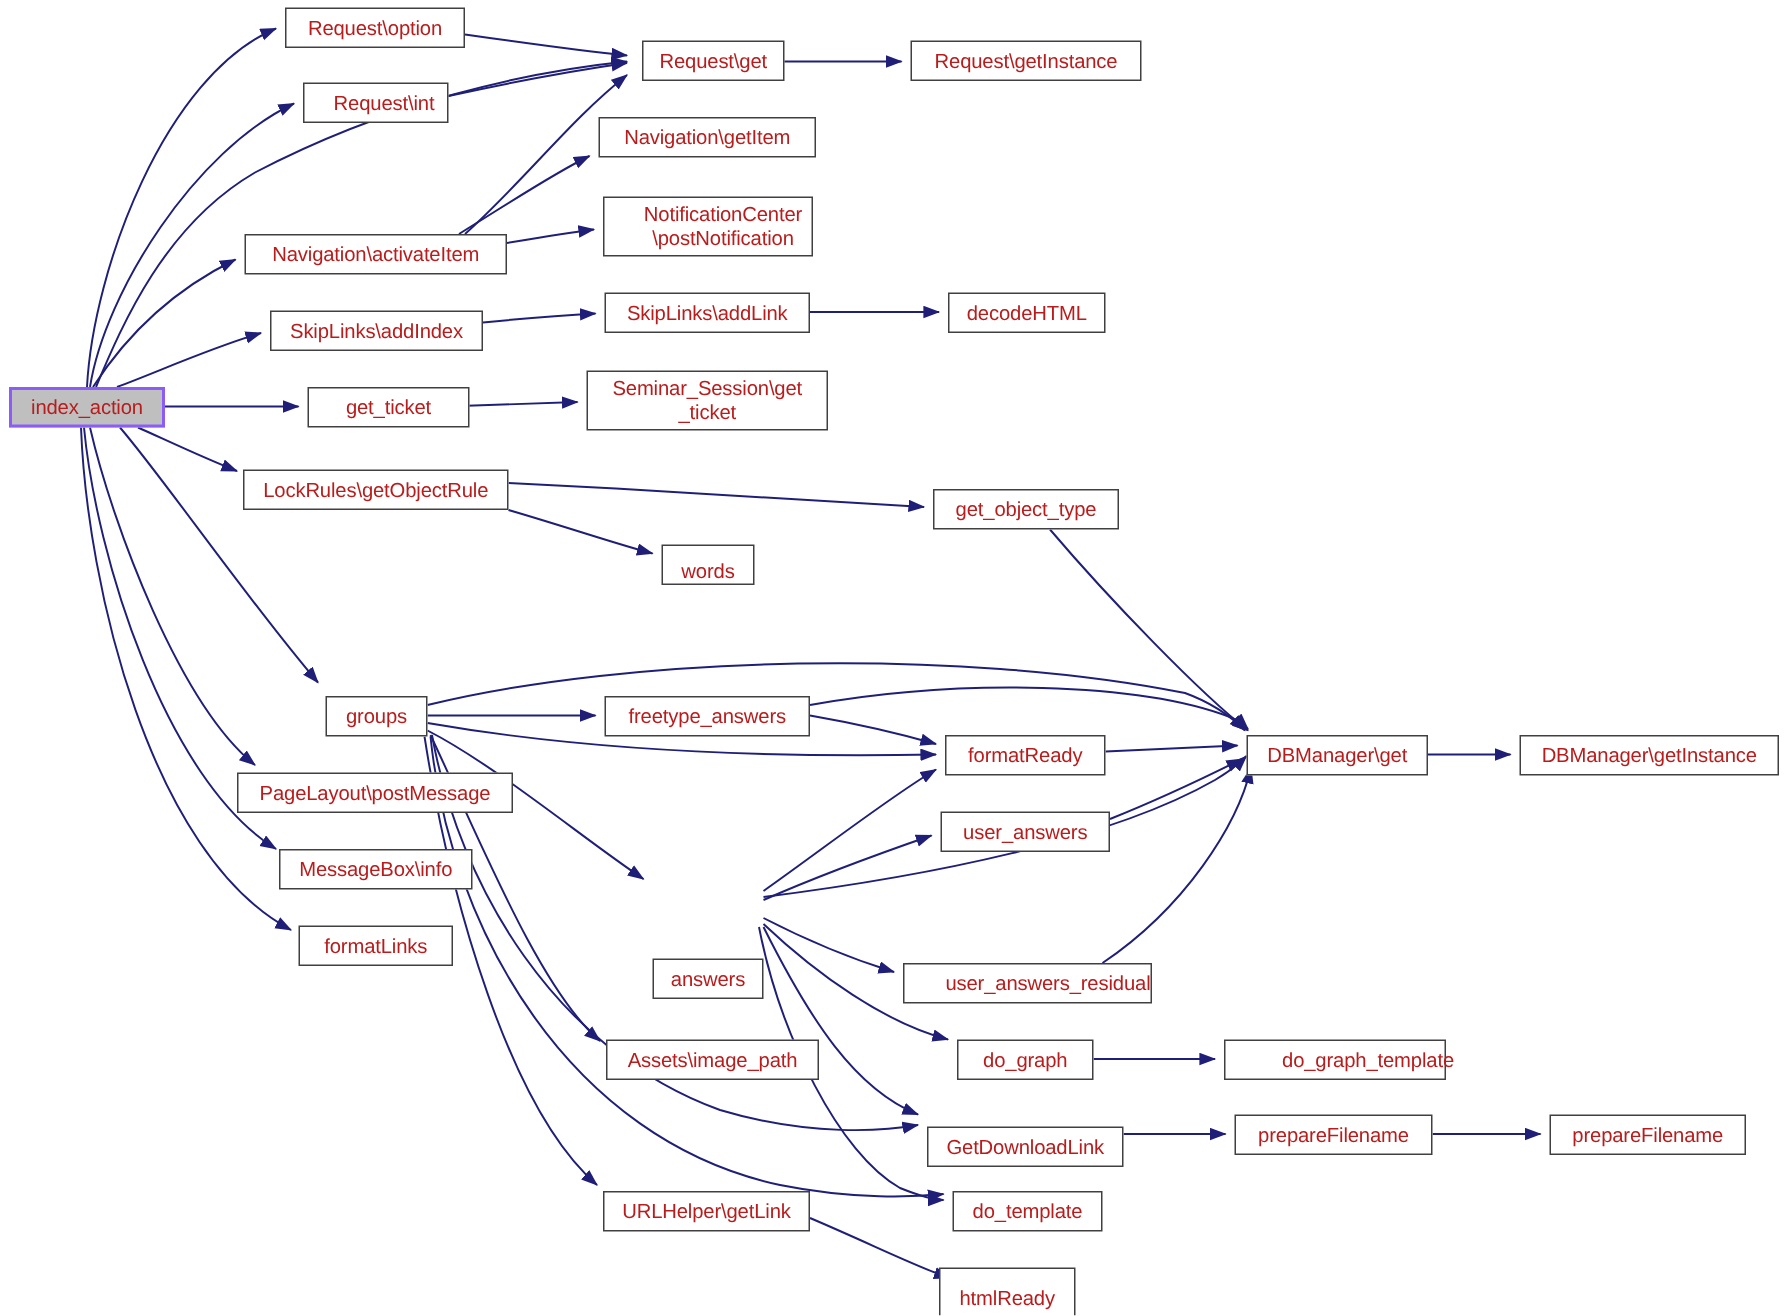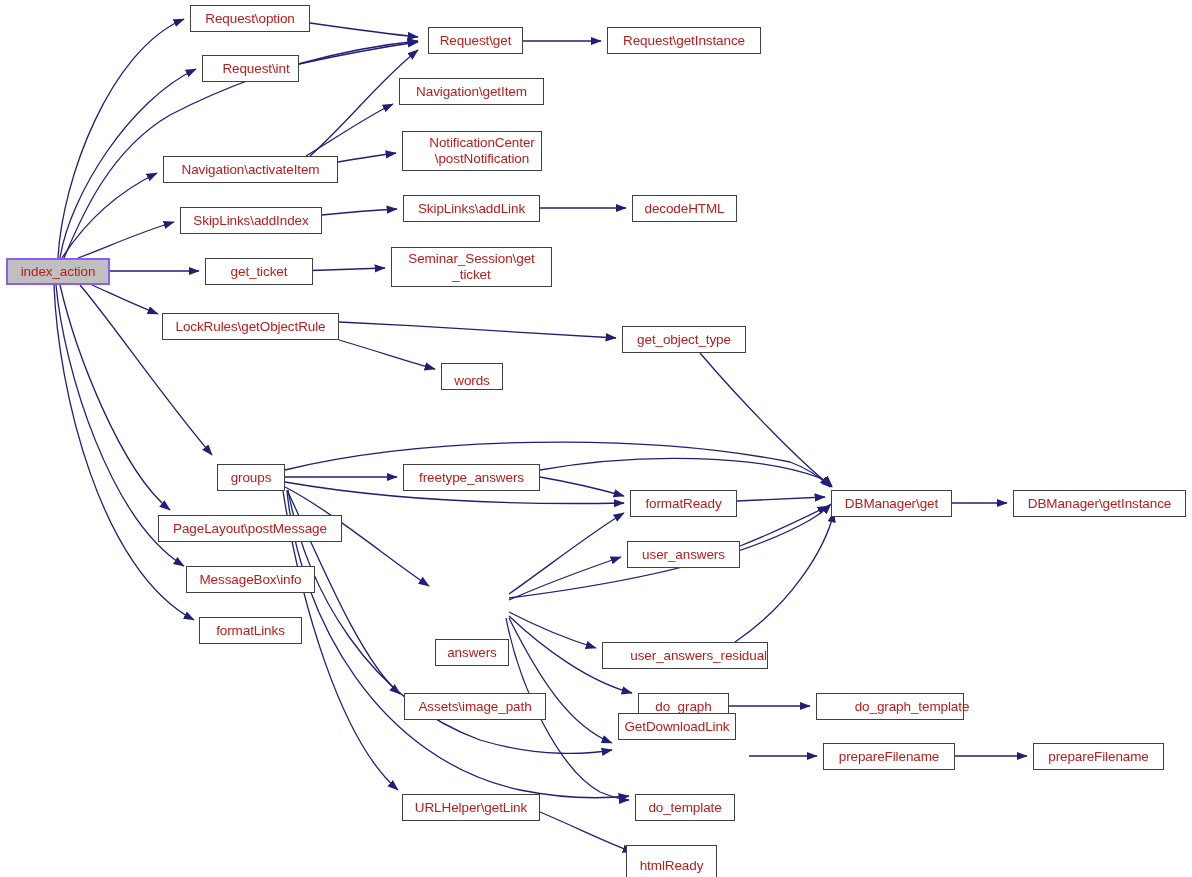--- a/index.html
+++ b/index.html
@@ -116,20 +116,20 @@
       <div class="node" style="left: 1013px; top: 490px; width: 173px; height: 27px;"><span>DBManager\getInstance</span></div>
       <div class="node" style="left: 627px; top: 541px; width: 113px; height: 27px; align-items: center;"><span>user_answers</span></div>
       <div class="node" style="left: 158px; top: 515px; width: 184px; height: 27px;"><span>PageLayout\postMessage</span></div>
       <div class="node" style="left: 186px; top: 566px; width: 129px; height: 27px;"><span>MessageBox\info</span></div>
       <div class="node" style="left: 199px; top: 617px; width: 103px; height: 27px;"><span>formatLinks</span></div>
       <div class="node" style="left: 435px; top: 607px; width: 74px; height: 27px; margin-top: 32px;"><span>answers</span></div>
       <div class="node" style="left: 602px; top: 642px; width: 166px; height: 27px; justify-content: flex-end;"><span>user_answers_residual</span></div>
       <div class="node" style="left: 404px; top: 693px; width: 142px; height: 27px;"><span>Assets\image_path</span></div>
       <div class="node" style="left: 638px; top: 693px; width: 91px; height: 27px;"><span>do_graph</span></div>
       <div class="node" style="left: 816px; top: 693px; width: 148px; height: 27px; padding-left: 44px;"><span>do_graph_template</span></div>
-      <div class="node" style="left: 618px; top: 713px; width: 118px; height: 27px;"><span>GetDownloadLink</span></div>
+      <div class="node" style="left: 618px; top: 751px; width: 131px; height: 27px;"><span>GetDownloadLink</span></div>
       <div class="node" style="left: 823px; top: 743px; width: 132px; height: 27px;"><span>prepareFilename</span></div>
       <div class="node" style="left: 1033px; top: 743px; width: 131px; height: 27px;"><span>prepareFilename</span></div>
       <div class="node" style="left: 402px; top: 794px; width: 138px; height: 27px;"><span>URLHelper\getLink</span></div>
       <div class="node" style="left: 635px; top: 794px; width: 100px; height: 27px;"><span>do_template</span></div>
       <div class="node" style="left: 626px; top: 845px; width: 91px; height: 42px;"><span>htmlReady</span></div>
     </div>
 </div>
 
 </body></html>

